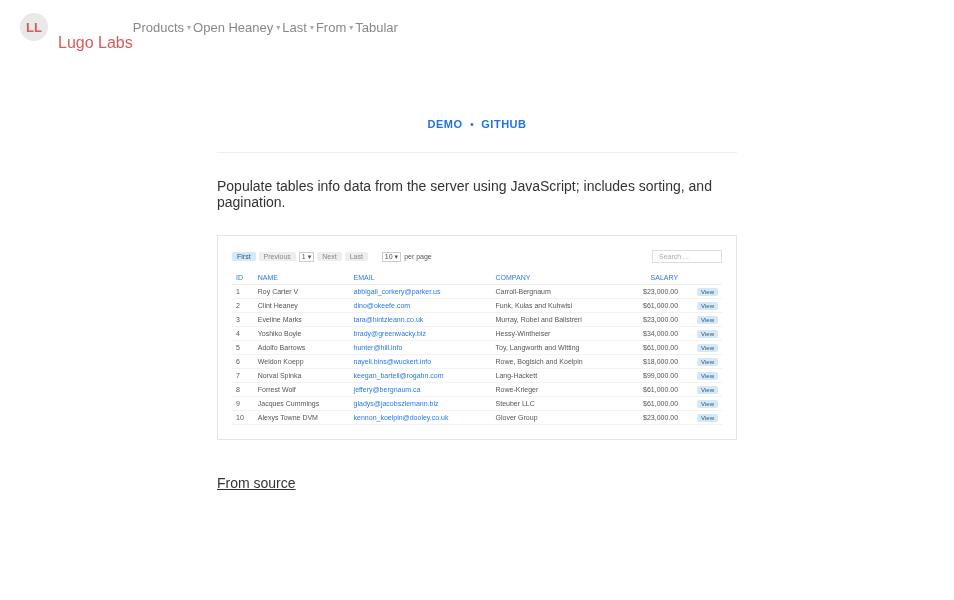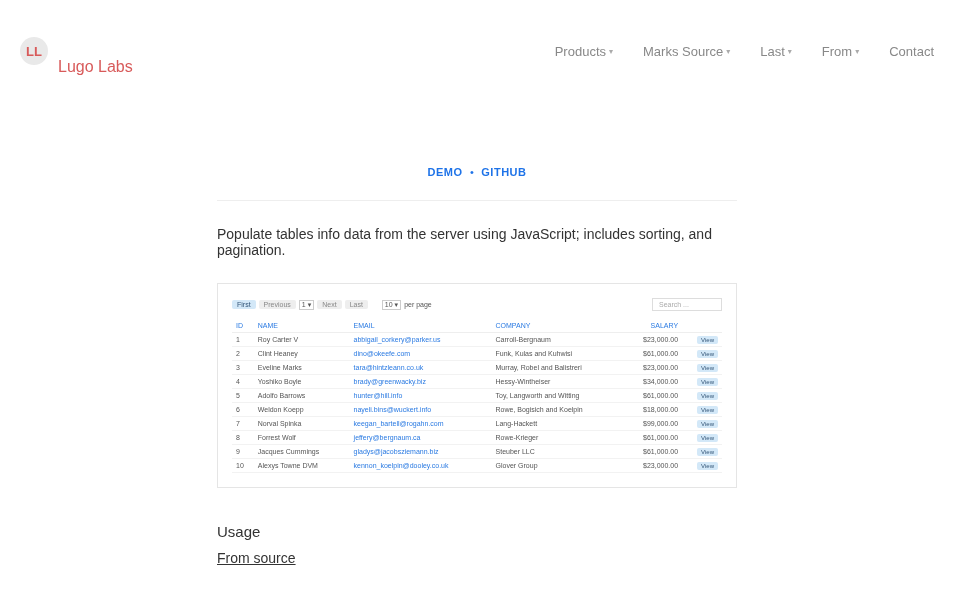--- a/index.html
+++ b/index.html
@@ -5,22 +5,22 @@
     * { box-sizing: border-box; margin: 0; padding: 0; }
     body {
       font-family: -apple-system, BlinkMacSystemFont, "Segoe UI", Helvetica, Arial, sans-serif;
       color: #333;
       background: #fff;
       width: 954px;
     }
     header {
       display: flex;
       align-items: center;
-      justify-content: space-between;
-      padding: 26px 20px;
+      justify-content: flex-start;
+      padding: 2px 20px;
     }
     .logo-group {
       display: flex;
       align-items: center;
       gap: 10px;
     }
     .logo-circle {
       width: 28px; height: 28px;
       border-radius: 50%;
       background: #e9e9e9;
@@ -30,21 +30,21 @@
       color: #d85a5a;
       font-weight: bold;
       font-size: 13px;
     }
     .brand {
       color: #d85a5a;
       font-size: 16px;
       font-weight: 500;
       margin-top: 32px;
     }
-    nav { display: flex; gap: 30px; }
+    nav { display: flex; gap: 2px; }
     .nav-item {
       color: #888;
       font-size: 13px;
       cursor: pointer;
       display: flex;
       align-items: center;
       gap: 3px;
     }
     .caret {
       font-size: 8px;
@@ -148,32 +148,32 @@
   <div class="logo-group">
     <div class="logo-circle">LL</div>
     <div class="brand">Lugo Labs</div>
   </div>
   <nav>
     <div class="nav-item">
         <span>Products</span>
         <span class="caret">▾</span>
       </div>
     <div class="nav-item">
-        <span>Marks Source</span>
+        <span>Open Heaney</span>
         <span class="caret">▾</span>
       </div>
     <div class="nav-item">
         <span>Last</span>
         <span class="caret">▾</span>
       </div>
     <div class="nav-item">
         <span>From</span>
         <span class="caret">▾</span>
       </div>
-    <div class="nav-item">Contact</div>
+    <div class="nav-item">Tabular</div>
   </nav>
 </header>
 
 <main>
 
   <div class="links-row">
     <a>DEMO</a>
     <span class="dot">•</span>
     <a>GITHUB</a>
   </div>
@@ -283,16 +283,15 @@
             <td>Alexys Towne DVM</td>
             <td class="blue">kennon_koelpin@dooley.co.uk</td>
             <td>Glover Group</td>
             <td class="right">$23,000.00</td>
             <td class="right"><span class="viewbtn">View</span></td>
           </tr>
         </tbody>
     </table>
   </div>
 
-  <div class="section-h">Usage</div>
   <div class="section-p">From source</div>
 
 </main>
 
 </body></html>

